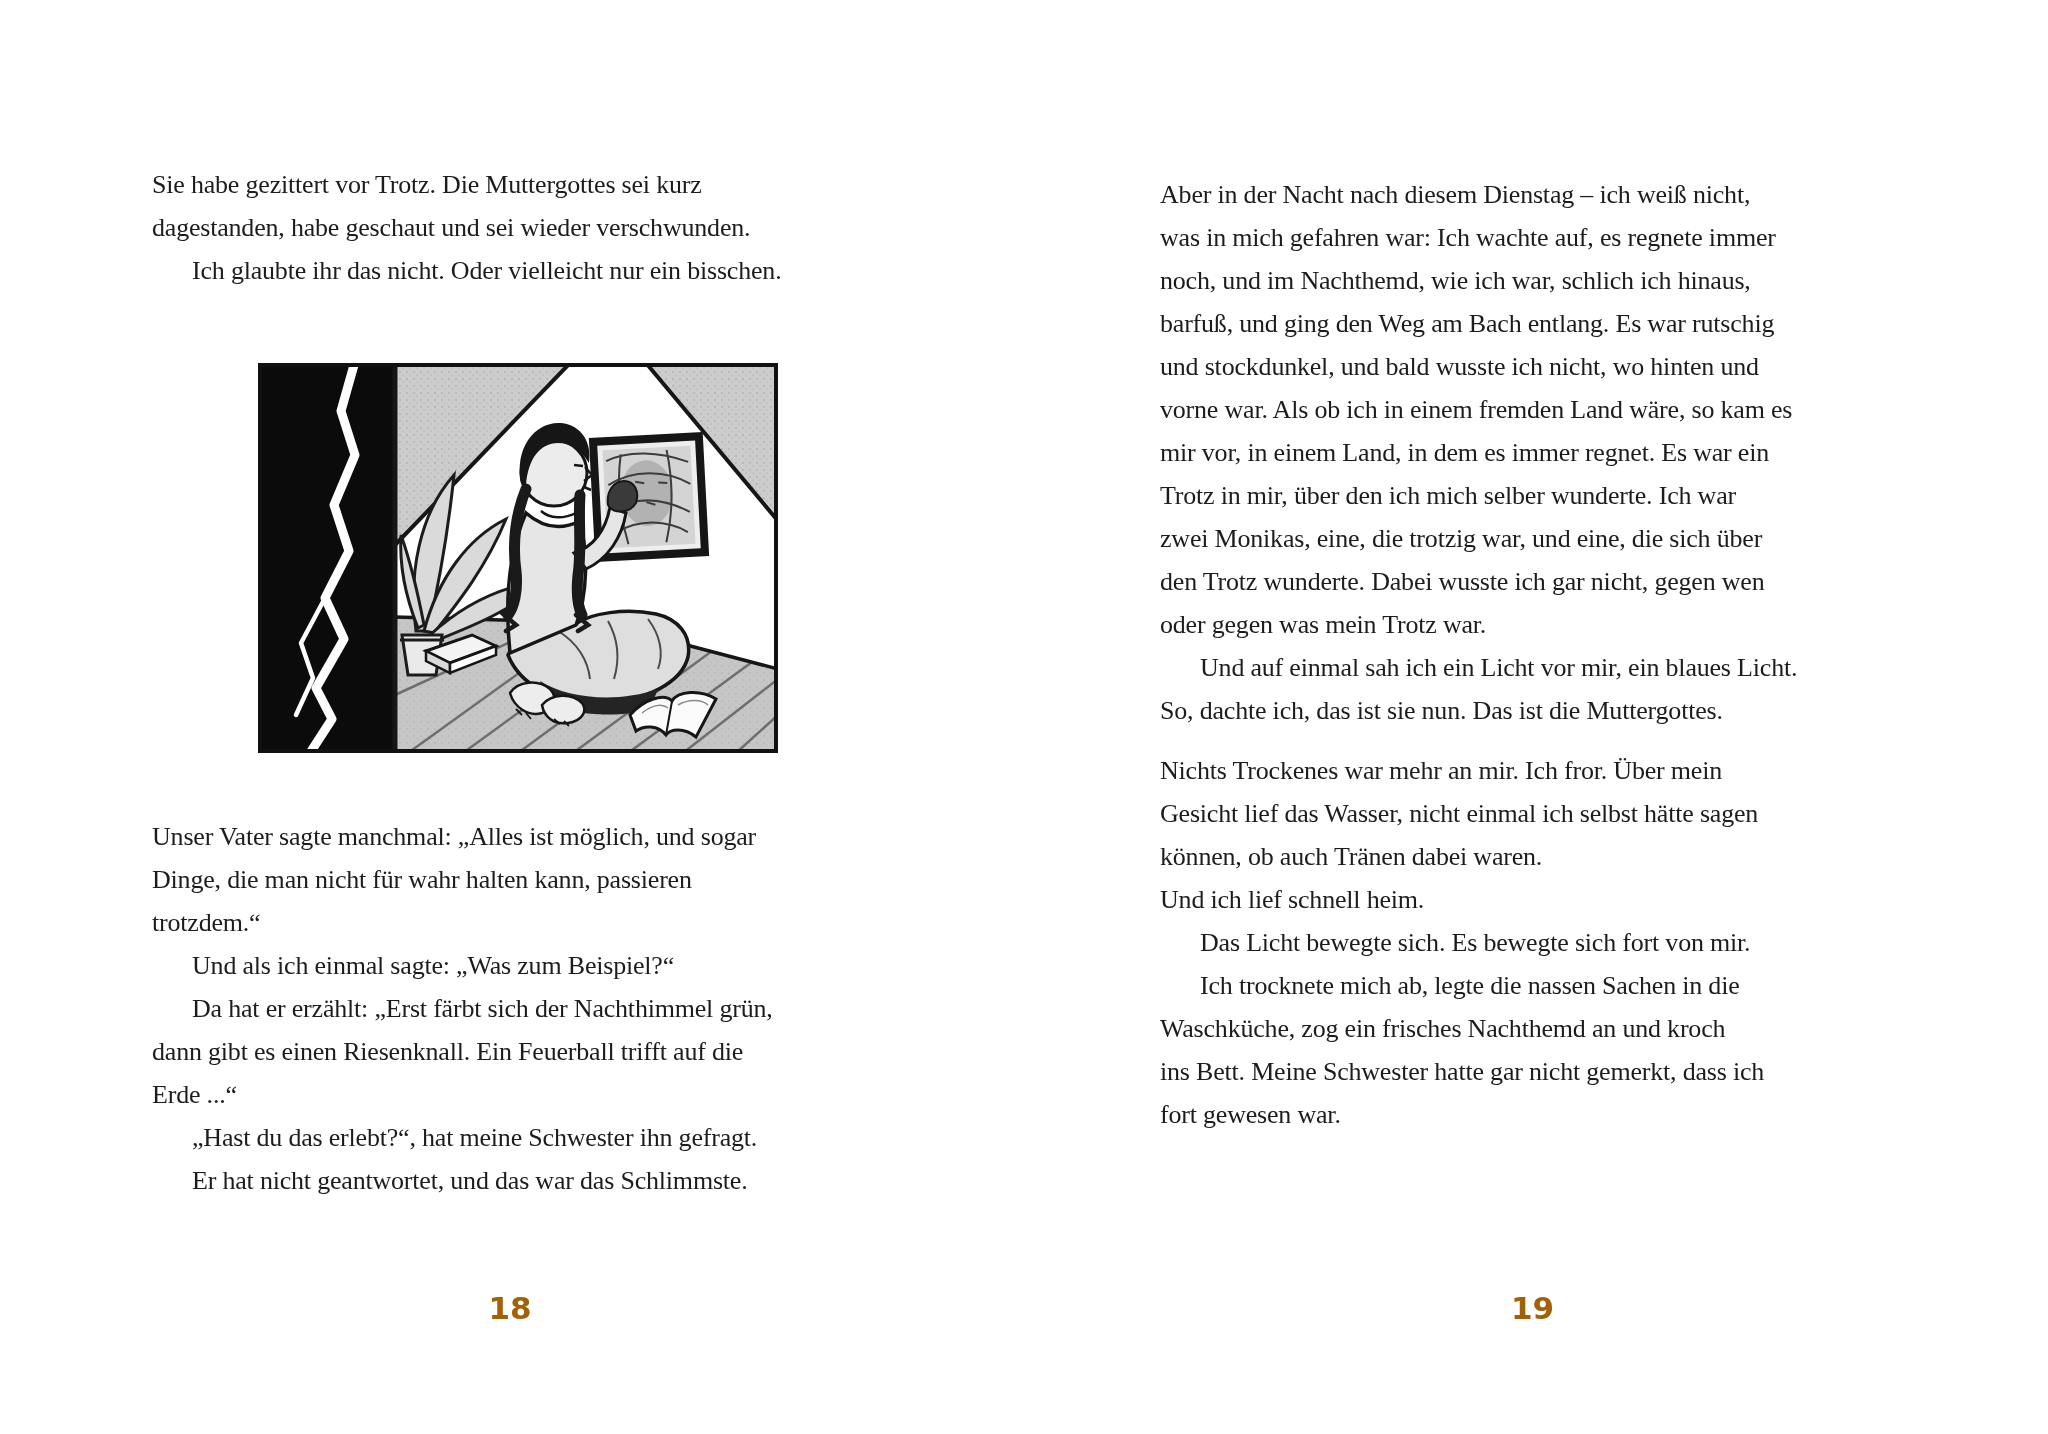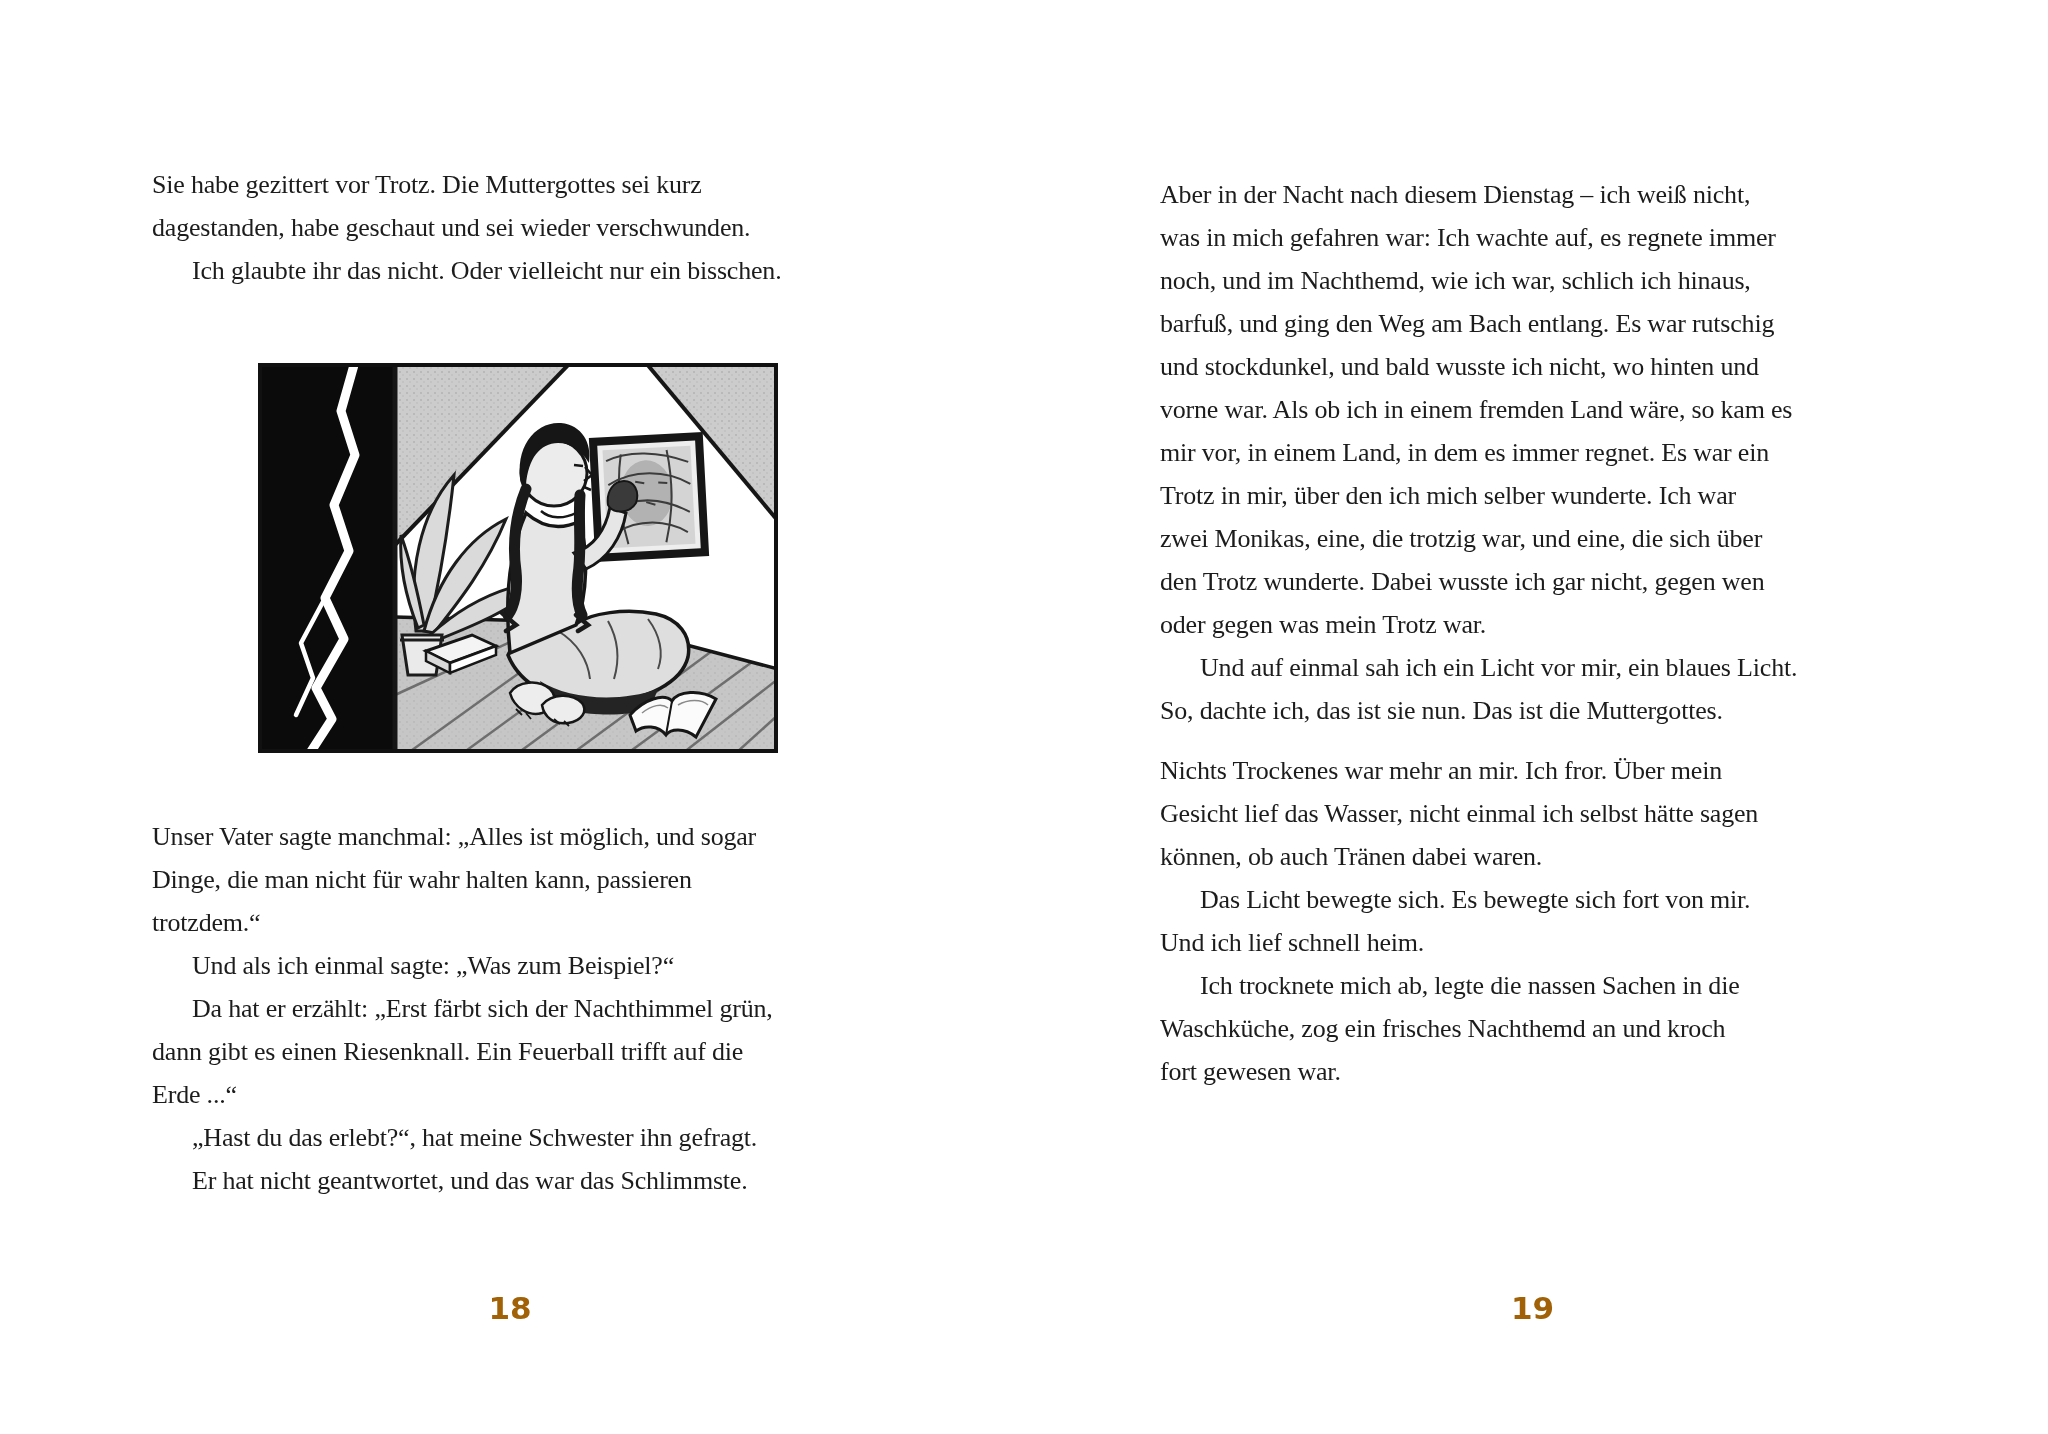--- a/index.html
+++ b/index.html
@@ -173,23 +173,24 @@
         <div class="line">den Trotz wunderte. Dabei wusste ich gar nicht, gegen wen</div>
         <div class="line">oder gegen was mein Trotz war.</div>
         <div class="line indent">Und auf einmal sah ich ein Licht vor mir, ein blaues Licht.</div>
         <div class="line">So, dachte ich, das ist sie nun. Das ist die Muttergottes.</div>
       </div>
 
     <div class="textblock" id="pg-right-para2">
         <div class="line">Nichts Trockenes war mehr an mir. Ich fror. Über mein</div>
         <div class="line">Gesicht lief das Wasser, nicht einmal ich selbst hätte sagen</div>
         <div class="line">können, ob auch Tränen dabei waren.</div>
+        <div class="line">Und ich lief schnell heim.</div>
         <div class="line indent">Das Licht bewegte sich. Es bewegte sich fort von mir.</div>
-        <div class="line">Und ich lief schnell heim.</div>
         <div class="line indent">Ich trocknete mich ab, legte die nassen Sachen in die</div>
         <div class="line">Waschküche, zog ein frisches Nachthemd an und kroch</div>
+        <div class="line">ins Bett. Meine Schwester hatte gar nicht gemerkt, dass ich</div>
         <div class="line">fort gewesen war.</div>
       </div>
 
     <div class="page-number" id="pagenum-right">19</div>
   </div>
 
 </div>
 
 </body></html>

